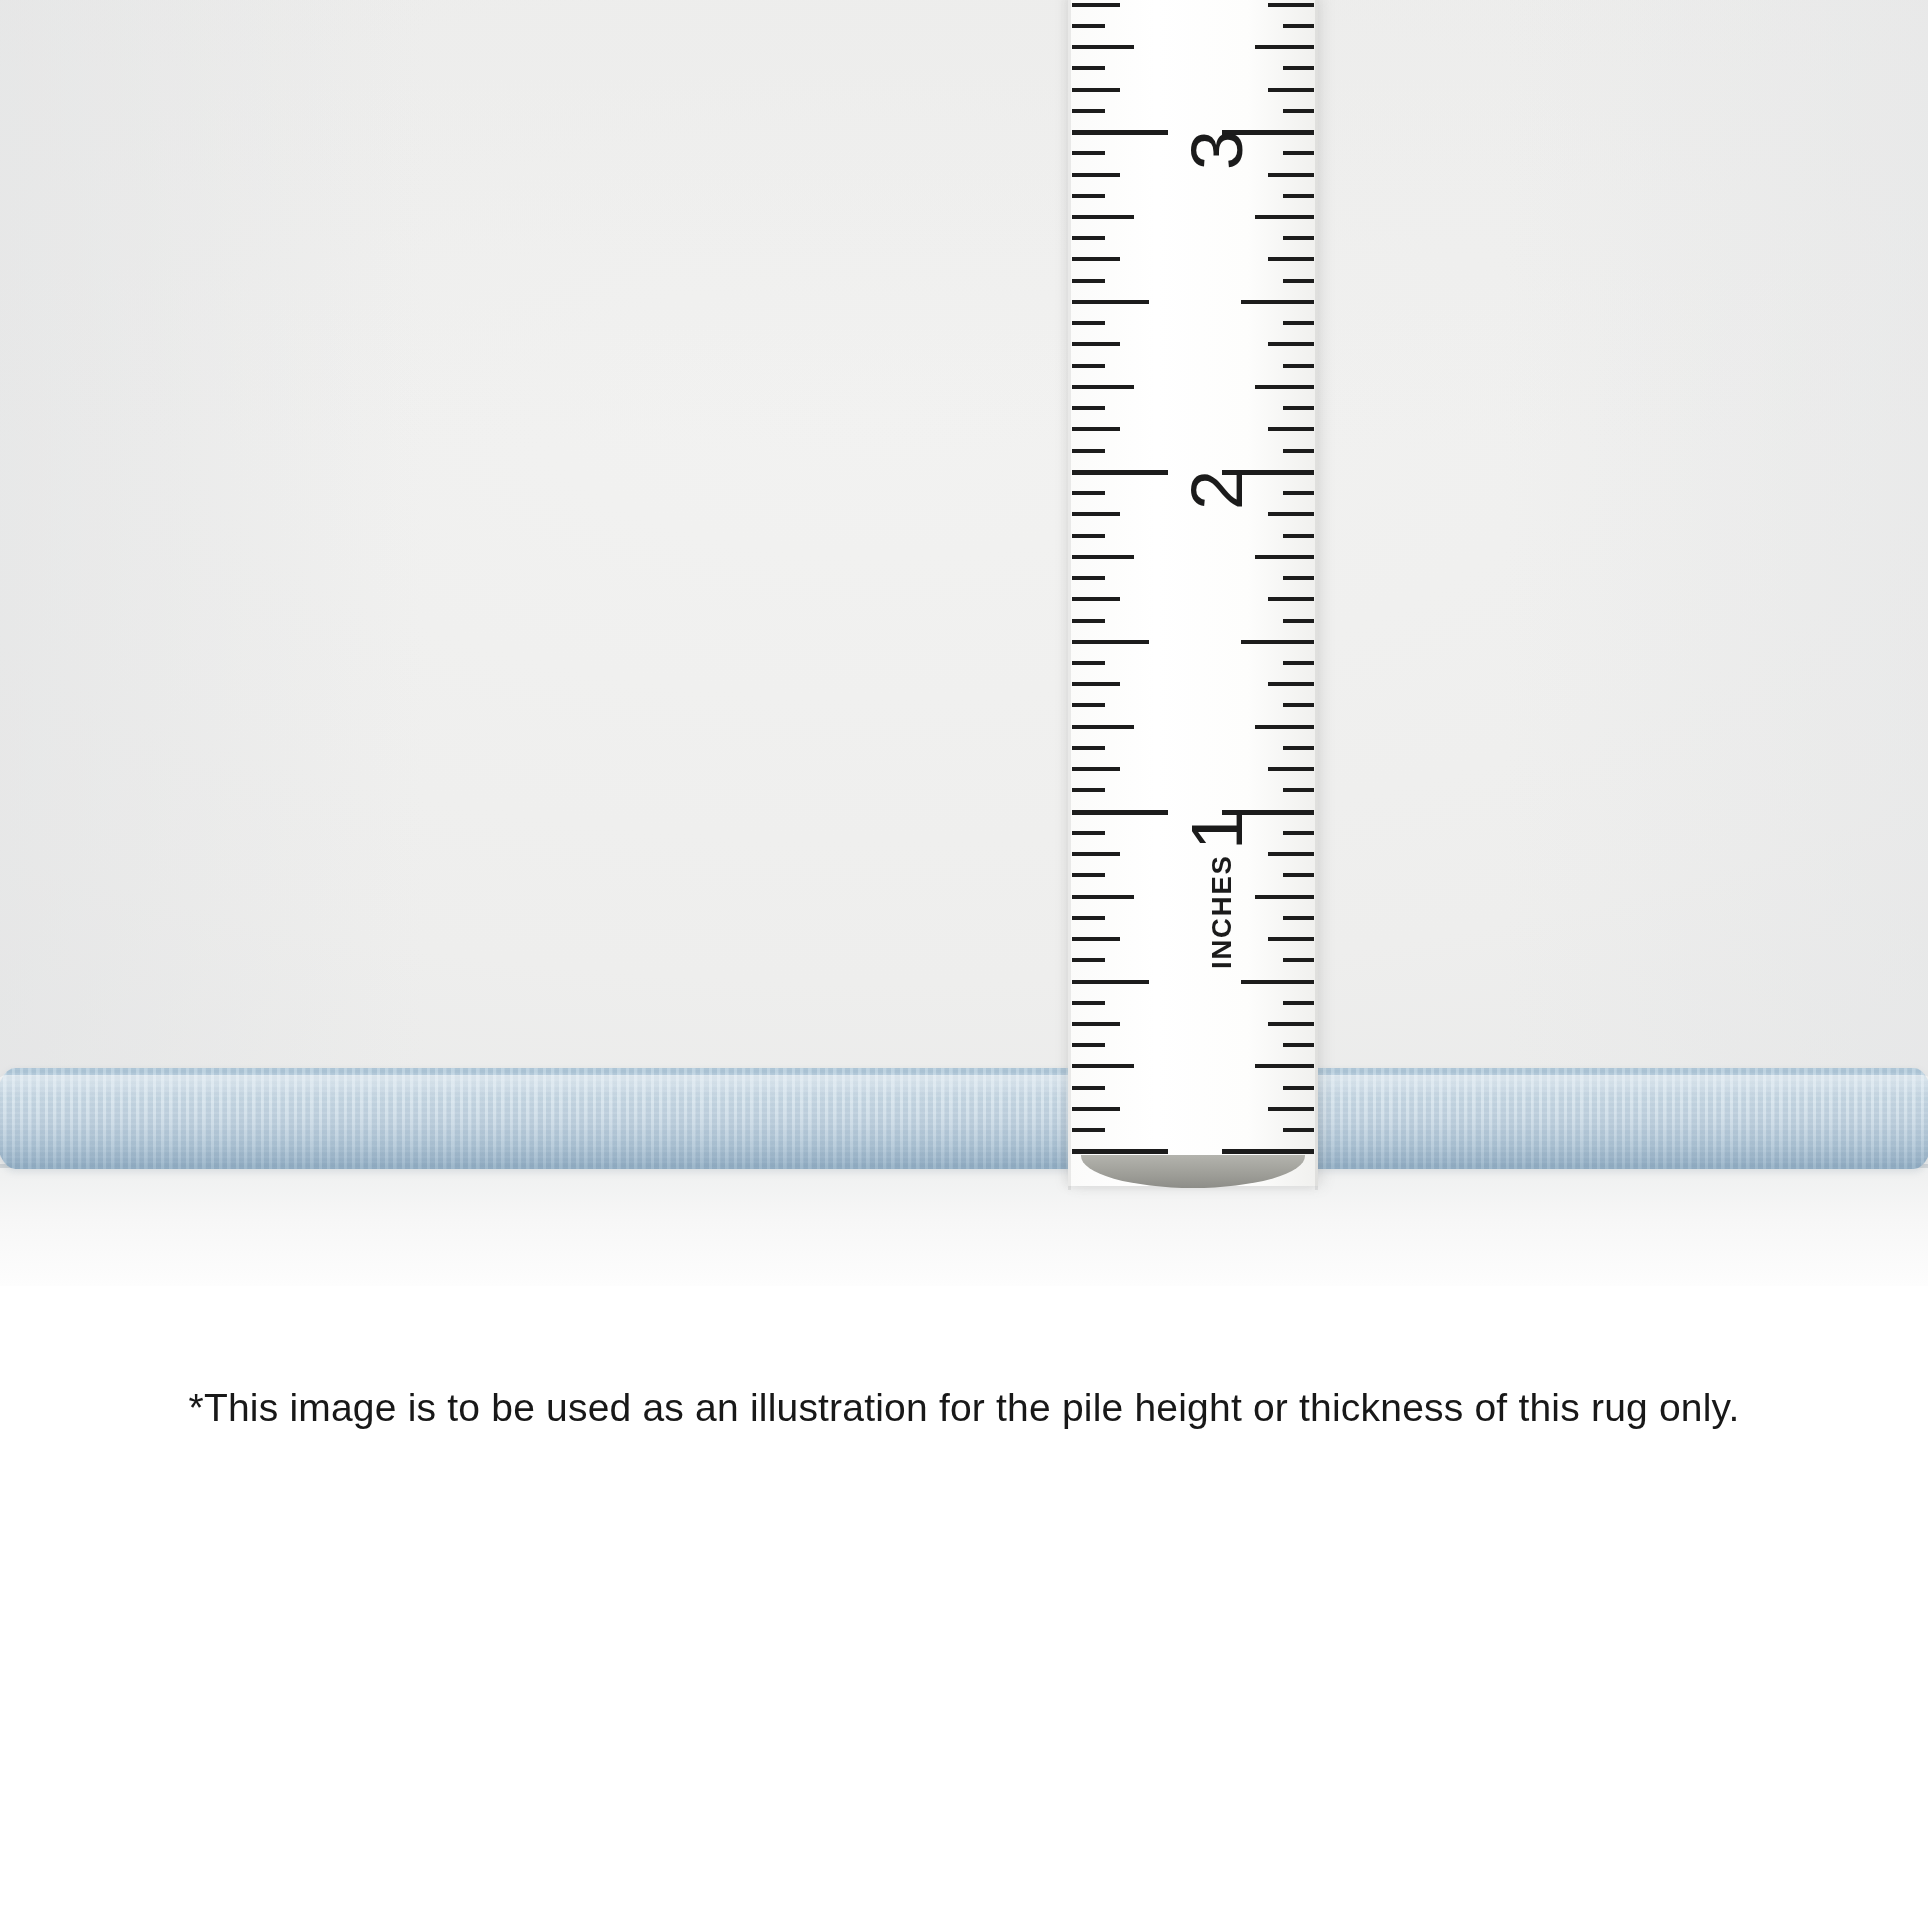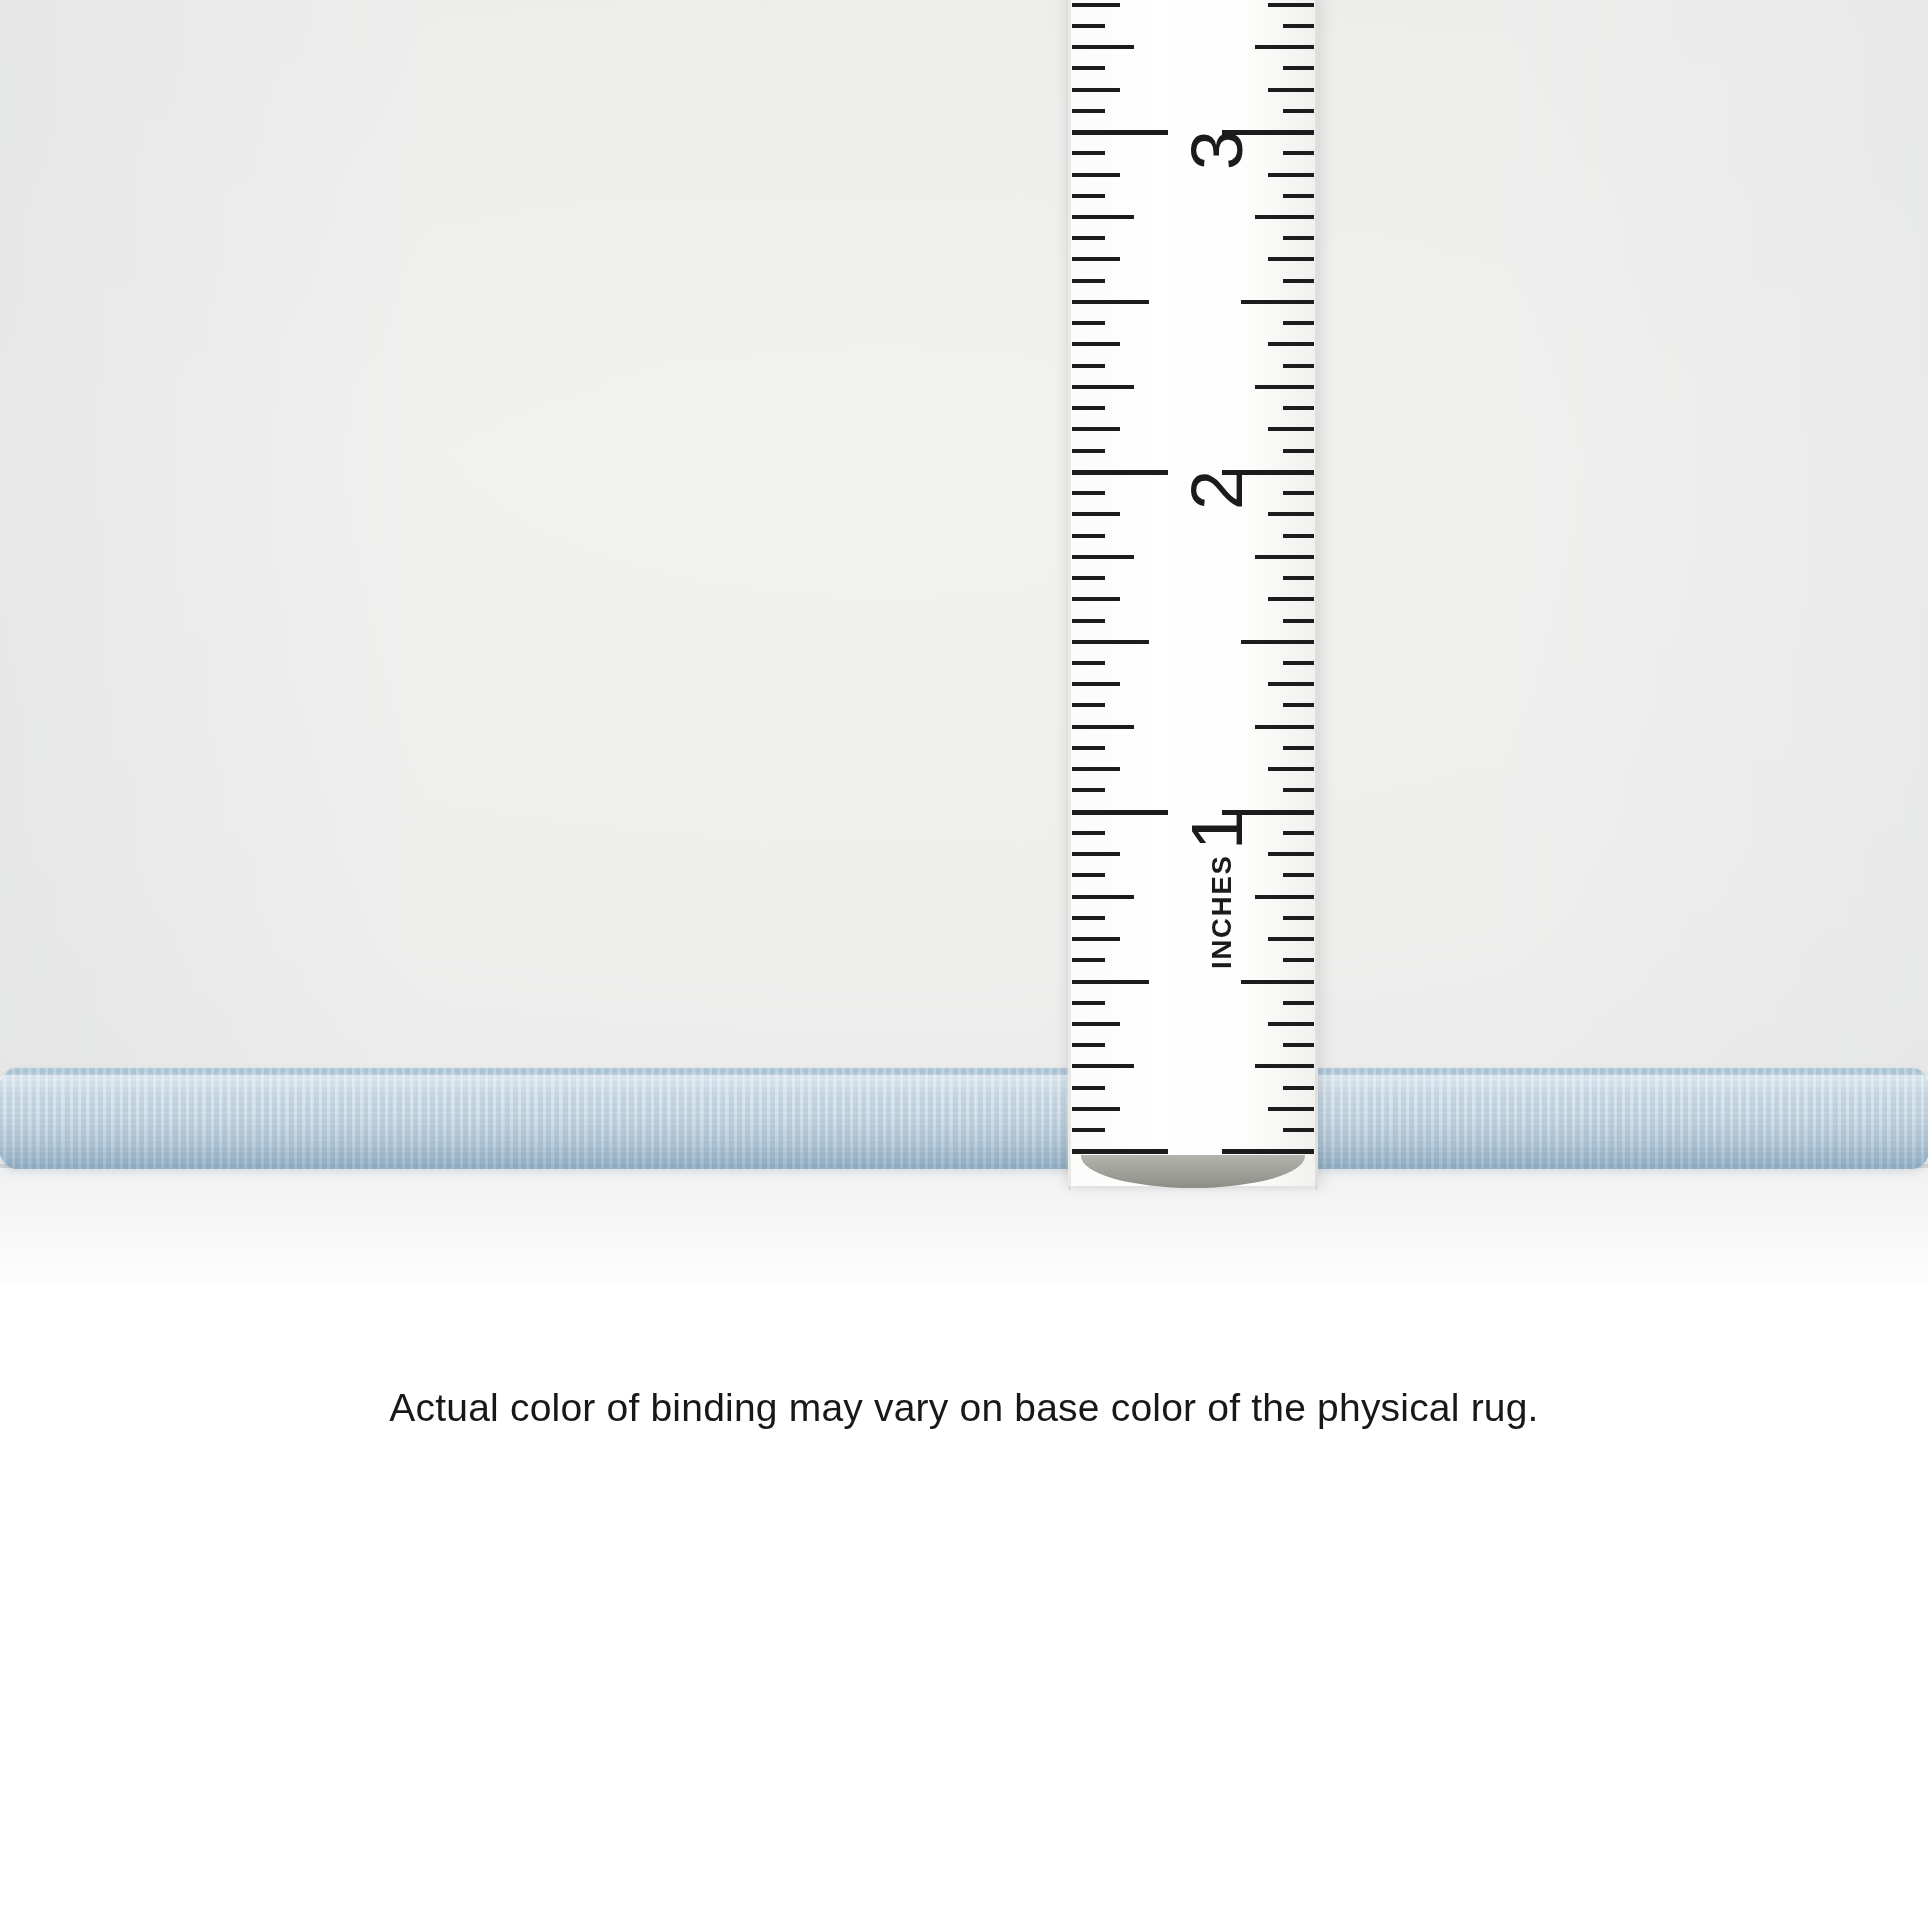--- a/index.html
+++ b/index.html
@@ -353,17 +353,17 @@
 
       <div class="inches-label">INCHES</div>
     </div>
     <div class="ruler-edge-l"></div>
     <div class="ruler-edge-r"></div>
     <div class="ruler-tip"></div>
 
   </div>
 
   <div class="caption">
-    <span class="line">Actual color of binding may vary on base color of the physical rug.</span>
+    <span class="line">*This image is to be used as an illustration for the pile height or thickness of this rug only.</span>
   </div>
 
 </div>
 
 
 </body></html>

